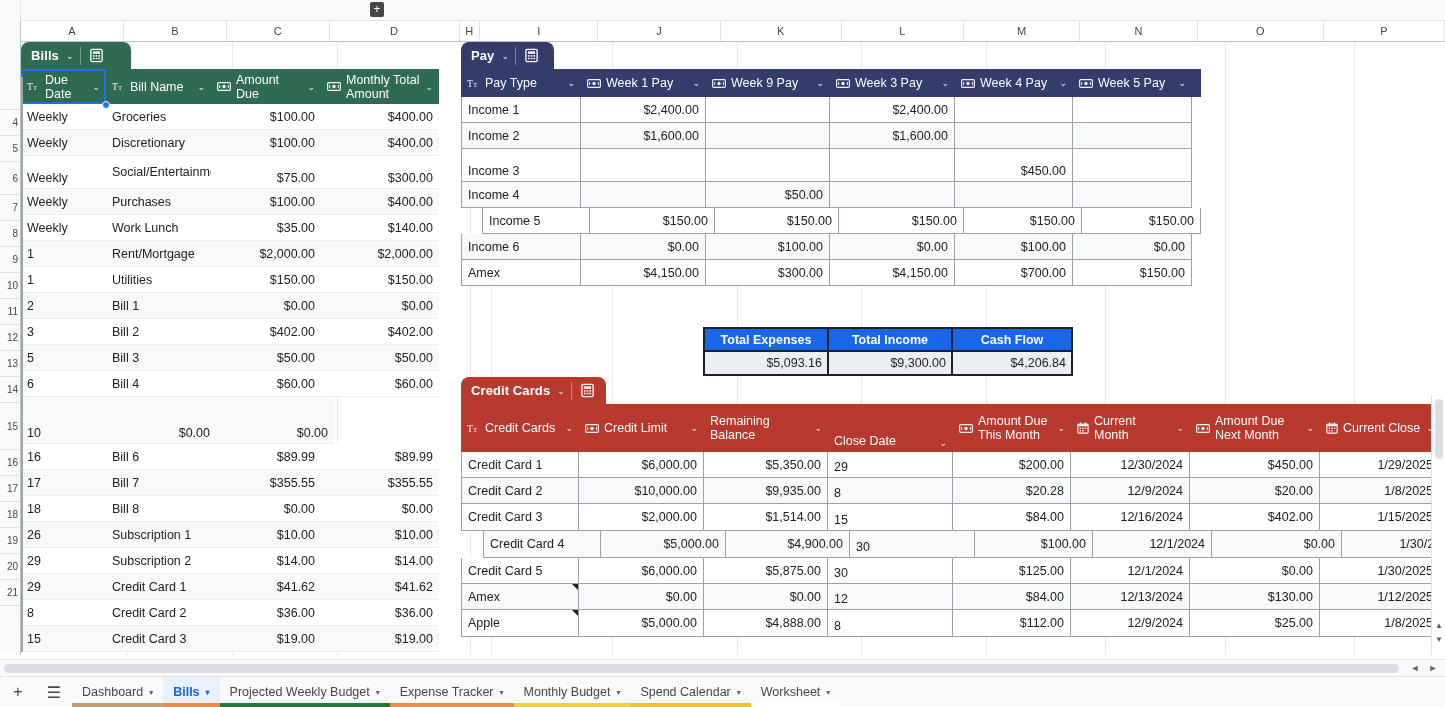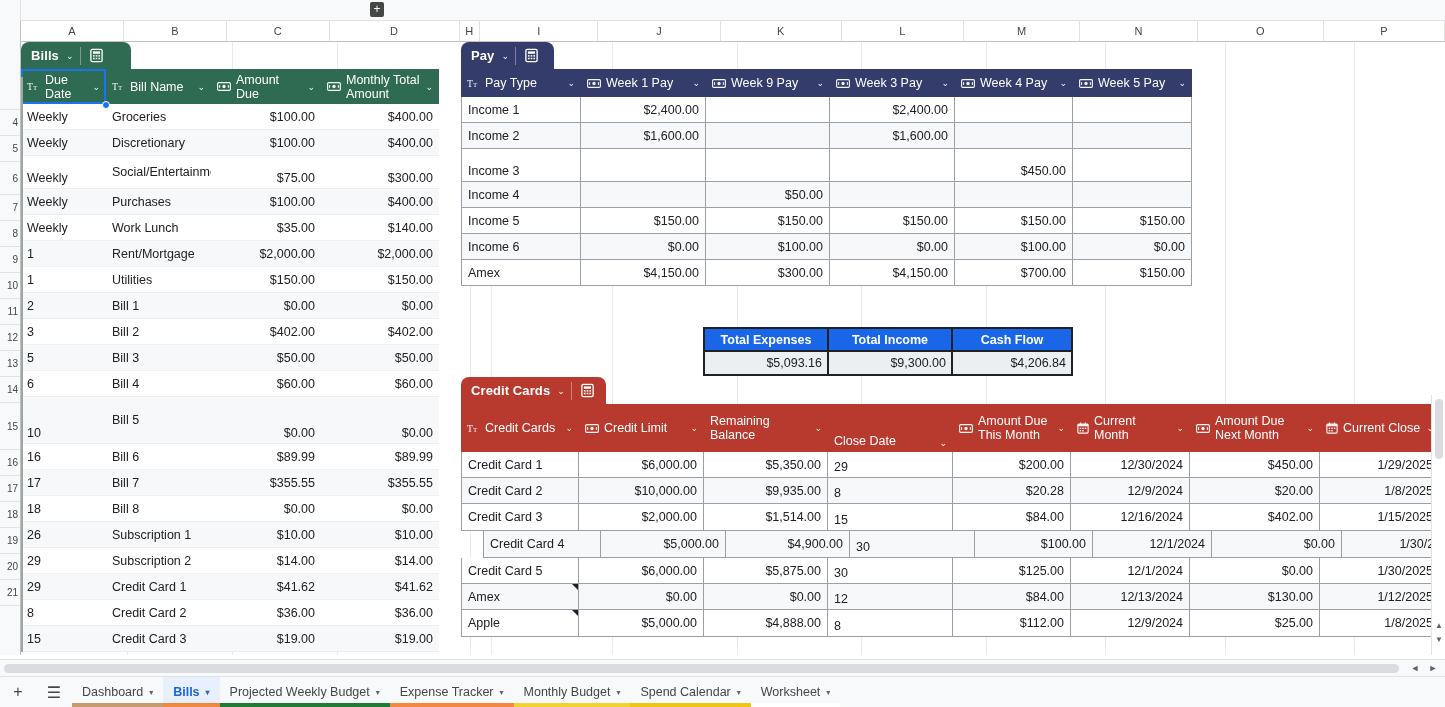--- a/index.html
+++ b/index.html
@@ -404,21 +404,20 @@
         <div class="tc num" style="width: 118px; height: 26px;">$50.00</div>
       </div>
       <div class="trow">
         <div class="tc" style="width: 85px; height: 26px;">6</div>
         <div class="tc" style="width: 105px; height: 26px;">Bill 4</div>
         <div class="tc num" style="width: 110px; height: 26px;">$60.00</div>
         <div class="tc num" style="width: 118px; height: 26px;">$60.00</div>
       </div>
       <div class="trow">
         <div class="tc btm" style="width: 85px; height: 47px;">10</div>
-        <div class="tc wrap" style="width: 105px; height: 47px;">Bill 5</div>
         <div class="tc num btm" style="width: 110px; height: 47px;">$0.00</div>
         <div class="tc num btm" style="width: 118px; height: 47px;">$0.00</div>
       </div>
       <div class="trow">
         <div class="tc" style="width: 85px; height: 26px;">16</div>
         <div class="tc" style="width: 105px; height: 26px;">Bill 6</div>
         <div class="tc num" style="width: 110px; height: 26px;">$89.99</div>
         <div class="tc num" style="width: 118px; height: 26px;">$89.99</div>
       </div>
       <div class="trow">
@@ -584,21 +583,21 @@
       </div>
       <div class="trow">
         <div class="tc" style="width: 120px; height: 26px;">Income 4</div>
         <div class="tc num" style="width: 125px; height: 26px;"></div>
         <div class="tc num" style="width: 124px; height: 26px;">$50.00</div>
         <div class="tc num" style="width: 125px; height: 26px;"></div>
         <div class="tc num" style="width: 118px; height: 26px;"></div>
         <div class="tc num" style="width: 119px; height: 26px;"></div>
       </div>
       <div class="trow">
-        <div class="tc" style="width: 120px; height: 26px;">Income 5</div>
+        <div class="tc" style="width: 108px; height: 26px; margin-left: 21px;">Income 5</div>
         <div class="tc num" style="width: 125px; height: 26px;">$150.00</div>
         <div class="tc num" style="width: 124px; height: 26px;">$150.00</div>
         <div class="tc num" style="width: 125px; height: 26px;">$150.00</div>
         <div class="tc num" style="width: 118px; height: 26px;">$150.00</div>
         <div class="tc num" style="width: 119px; height: 26px;">$150.00</div>
       </div>
       <div class="trow">
         <div class="tc" style="width: 120px; height: 26px;">Income 6</div>
         <div class="tc num" style="width: 125px; height: 26px;">$0.00</div>
         <div class="tc num" style="width: 124px; height: 26px;">$100.00</div>

